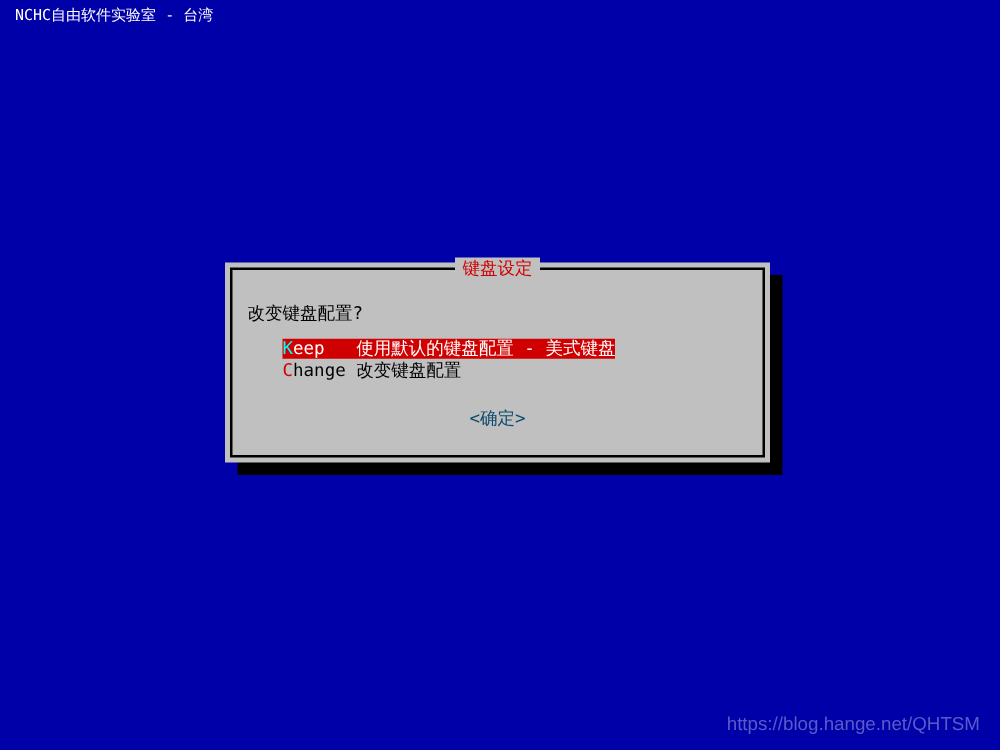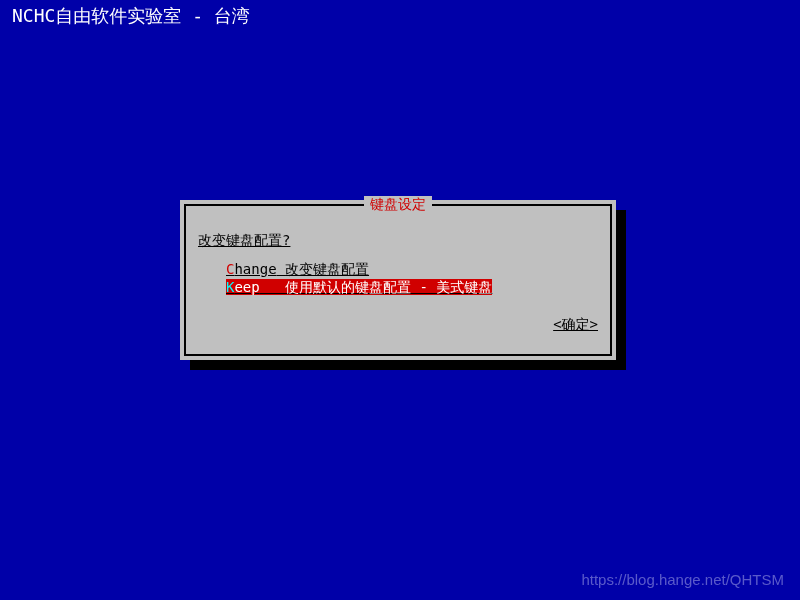--- a/index.html
+++ b/index.html
@@ -8,27 +8,26 @@
       height: 600px;
       background: #0000a8;
       font-family: "SimSun", "Microsoft YaHei", monospace;
       font-size: 14px;
       overflow: hidden;
       position: relative;
     }
     .header {
       color: #ffffff;
       padding: 4px 12px;
-      font-size: 18px;
+      font-size: 12px;
     }
     .dialog-wrapper {
       position: absolute;
       left: 180px;
-      top: 200px;
-      text-decoration: underline;
+      top: 210px;
     }
     .dialog-shadow {
       position: absolute;
       left: 10px;
       top: 10px;
       width: 436px;
       height: 160px;
       background: #000000;
     }
     .dialog {
@@ -77,22 +76,22 @@
     .option-key-highlight {
       color: #00ffff;
     }
     .option-key-normal {
       color: #d00000;
     }
     .option-normal {
       color: #000000;
     }
     .confirm-btn {
-      text-align: right;
-      color: #000000;
+      text-align: center;
+      color: #0c4a6e;
     }
     .watermark {
       position: absolute;
       bottom: 12px;
       right: 16px;
       color: #6a6ad0;
       font-size: 15px;
       opacity: 0.85;
       font-family: Arial, sans-serif;
     }
@@ -105,22 +104,22 @@
 </div>
 
 <div class="dialog-wrapper">
   <div class="dialog-shadow"></div>
   <div class="dialog">
     <div class="dialog-border">
       <div class="dialog-title">键盘设定</div>
       <div class="dialog-content">
         <div class="prompt">改变键盘配置?</div>
         <div class="options">
+          <div class="option-row"><span class="option-selected"><span class="option-key-highlight">K</span><span>eep</span>   <span>使用默认的键盘配置 - 美式键盘</span></span></div>
           <div class="option-row"><span class="option-key-normal">C</span><span class="option-normal">hange</span><span class="option-normal"> </span><span class="option-normal">改变键盘配置</span></div>
-          <div class="option-row"><span class="option-selected"><span class="option-key-highlight">K</span><span>eep</span>   <span>使用默认的键盘配置 - 美式键盘</span></span></div>
         </div>
         <div class="confirm-btn">&lt;确定&gt;</div>
       </div>
     </div>
   </div>
 </div>
 
 <div class="watermark">https://blog.hange.net/QHTSM</div>
 
 </body></html>

